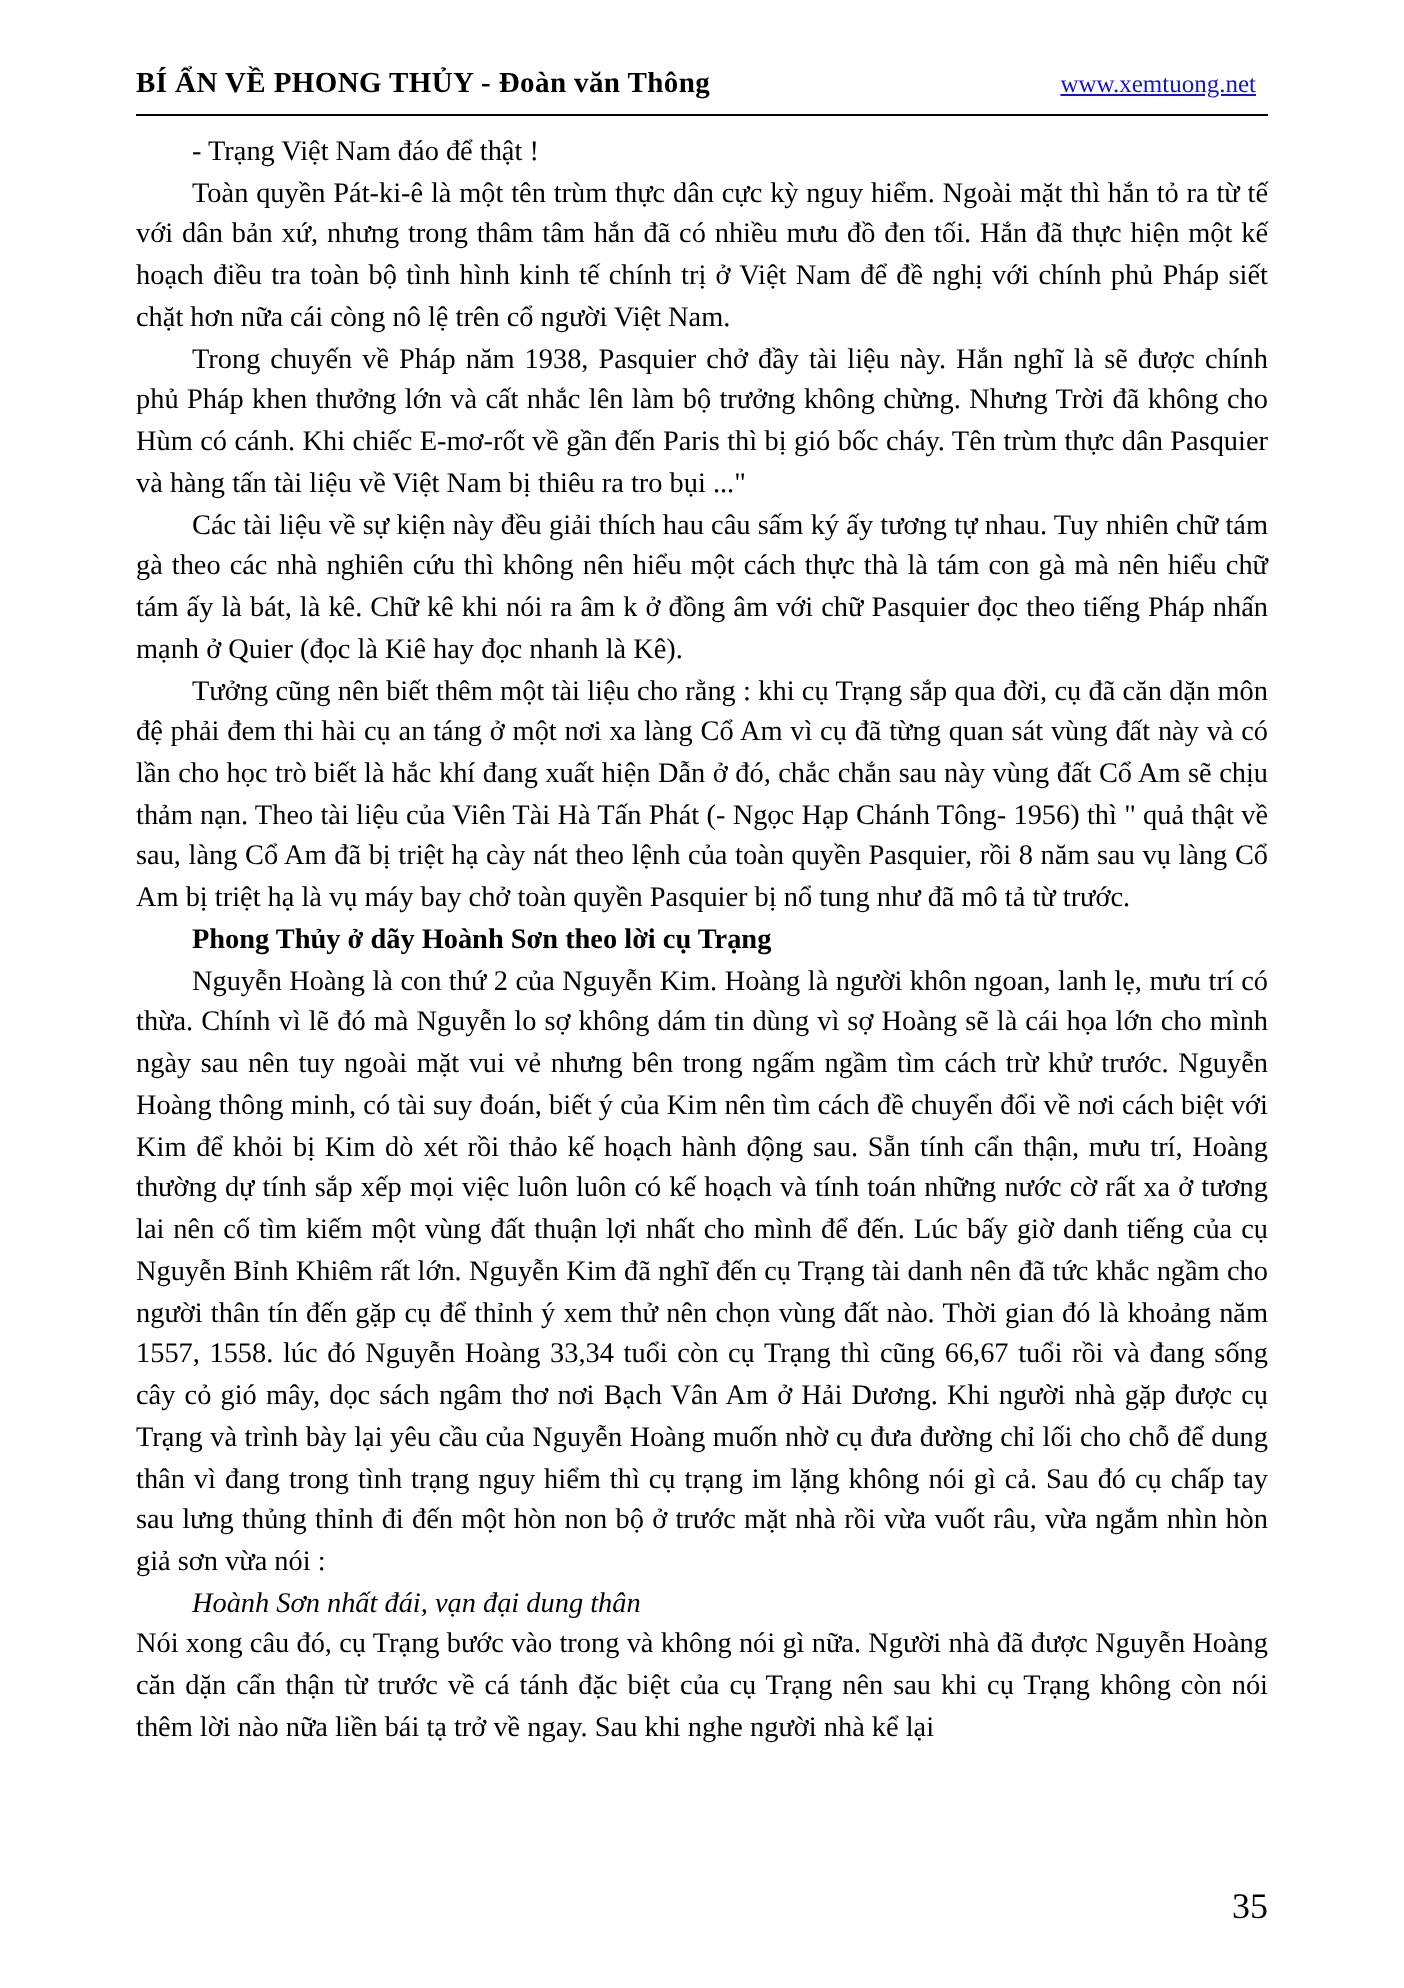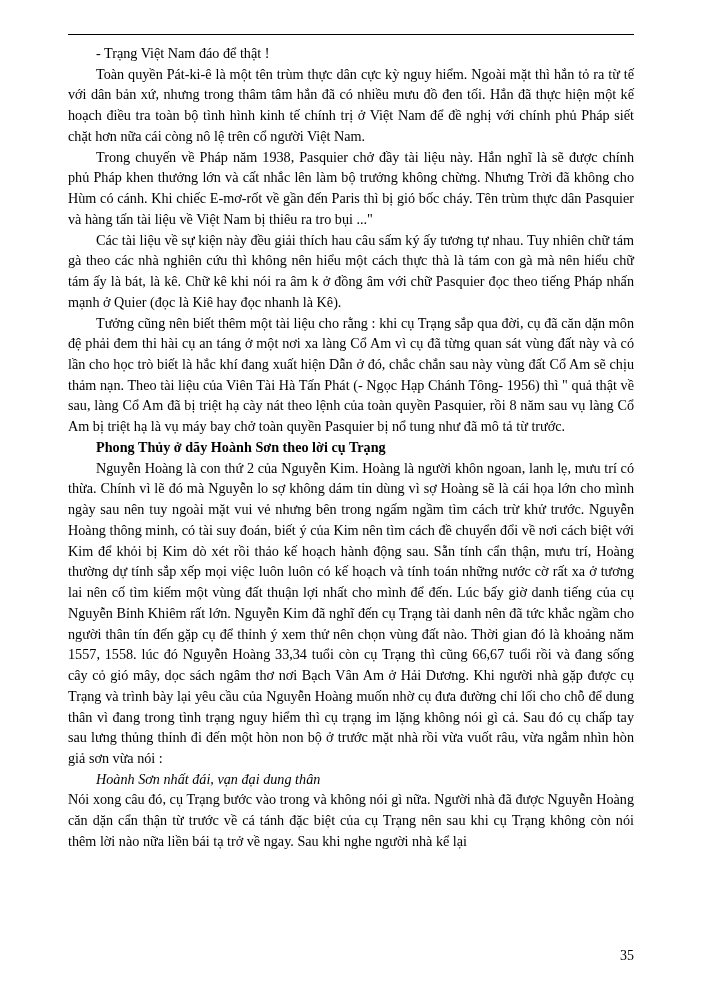--- a/index.html
+++ b/index.html
@@ -67,28 +67,32 @@
   .verse {
     font-style: italic;
     text-align: left;
     text-indent: 0;
     margin: 2px 0 2px 0;
   }
   .page-number {
     position: absolute;
     right: 68px;
     bottom: 30px;
-    font-size: 14px;
+    font-size: 18px;
   }
 </style>
 </head>
 <body>
 
 <div class="page">
 
+  <div class="header">
+    <div class="header-title">BÍ ẨN VỀ PHONG THỦY  - Đoàn văn Thông</div>
+    <div class="header-link">www.xemtuong.net</div>
+  </div>
   <div class="rule"></div>
 
   <div class="content">
 
     <p class="dashline">- Trạng Việt Nam đáo để thật !</p>
     <p>Toàn quyền Pát-ki-ê là một tên trùm thực dân cực kỳ nguy hiểm. Ngoài mặt thì hắn tỏ ra từ tế với dân bản xứ, nhưng trong thâm tâm hắn đã có nhiều mưu đồ đen tối. Hắn đã thực hiện một kế hoạch điều tra toàn bộ tình hình kinh tế chính trị ở Việt Nam để đề nghị với chính phủ Pháp siết chặt hơn nữa cái còng nô lệ trên  cổ người Việt Nam.</p>
     <p>Trong chuyến về Pháp năm 1938, Pasquier chở đầy tài liệu này. Hắn nghĩ là sẽ được chính phủ Pháp khen thưởng lớn và cất nhắc lên làm bộ trưởng không chừng. Nhưng Trời đã không cho Hùm có  cánh. Khi chiếc E-mơ-rốt về gần đến Paris thì bị gió bốc cháy. Tên trùm thực dân Pasquier và hàng tấn tài liệu về Việt Nam bị thiêu ra tro bụi ..."</p>
     <p>Các tài liệu về sự kiện này đều giải thích hau câu sấm ký ấy tương tự nhau. Tuy nhiên chữ tám gà theo các nhà nghiên cứu thì không nên hiểu một cách thực thà là tám con gà mà nên hiểu chữ tám ấy là bát, là kê. Chữ kê khi nói ra âm k ở đồng âm với chữ Pasquier đọc theo tiếng Pháp nhấn mạnh ở Quier (đọc là Kiê hay đọc nhanh là Kê).</p>
     <p>Tưởng cũng nên biết thêm một tài liệu cho rằng : khi cụ Trạng sắp qua đời, cụ đã căn dặn môn đệ phải đem thi hài cụ an táng ở một nơi xa làng Cổ Am vì cụ đã từng quan sát vùng đất này và có lần cho học trò biết là hắc khí đang xuất hiện Dẫn ở đó, chắc chắn sau này vùng đất Cổ Am sẽ chịu thảm nạn. Theo tài liệu của Viên Tài Hà Tấn Phát (- Ngọc Hạp Chánh Tông- 1956) thì " quả thật về sau, làng Cổ Am đã bị triệt hạ cày nát theo lệnh của toàn quyền Pasquier, rồi 8 năm sau vụ làng Cổ Am bị triệt hạ là vụ máy bay chở toàn quyền Pasquier bị nổ tung như đã mô tả từ trước.</p>
 

